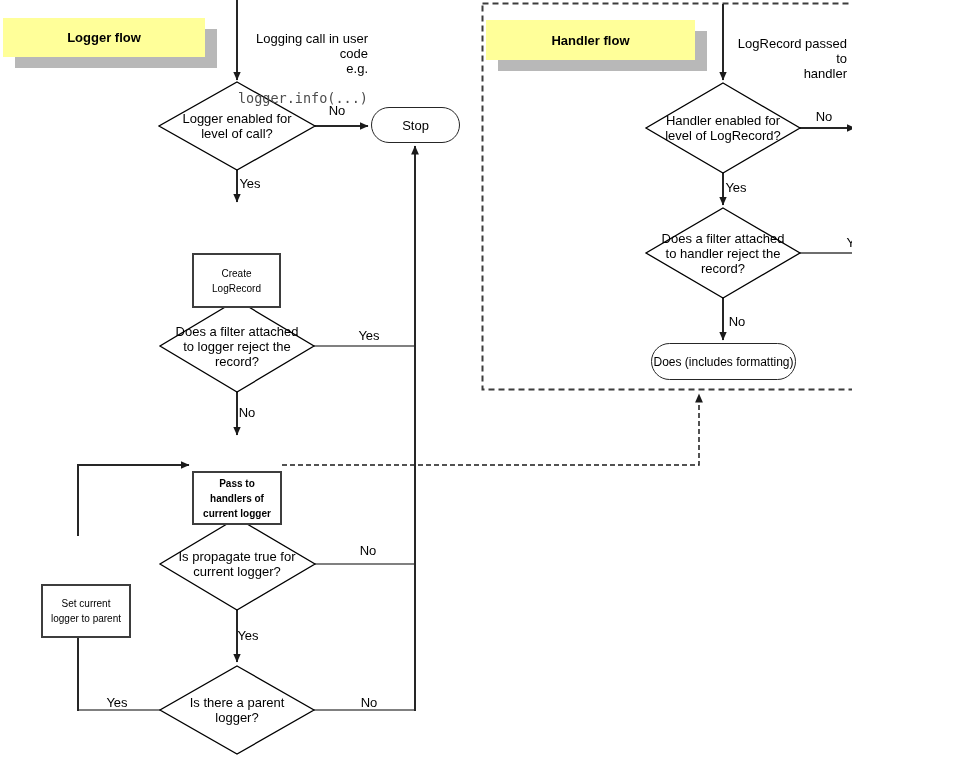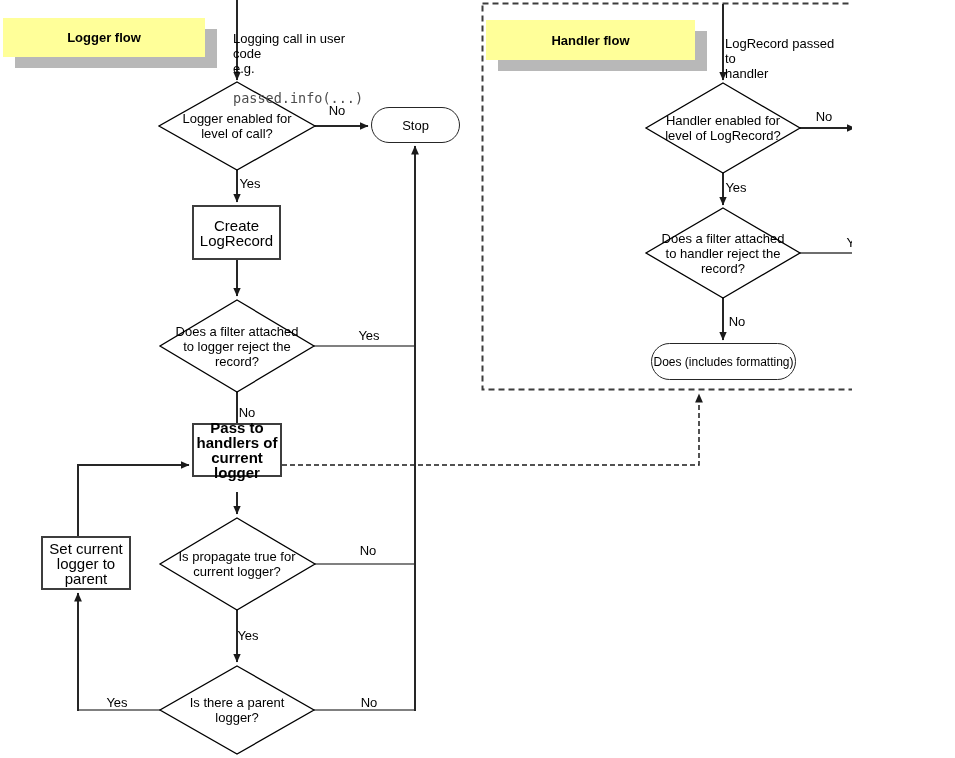--- a/index.html
+++ b/index.html
@@ -12,33 +12,33 @@
 
   .note {
     position:absolute; background:#ffff99; box-shadow:12px 11px 0 #b8b8b8;
     display:flex; align-items:center; justify-content:center;
     font-weight:bold; font-size:13px;
   }
   .box {
     position:absolute; background:#ffffff; border:2px solid #3d3d3d;
     display:flex; align-items:center; justify-content:center;
     text-align:center; white-space:pre-line; line-height:15px;
-    font-size:15px; box-sizing:border-box;
+    font-size:10px; box-sizing:border-box;margin-top:48px;
   }
   .stadium {
     position:absolute; background:#ffffff; border:1.5px solid #262626;
     border-radius:19px; display:flex; align-items:center; justify-content:center;
     box-sizing:border-box; white-space:nowrap;
   }
   .dtext {
     position:absolute; display:flex; align-items:center; justify-content:center;
     text-align:center; white-space:pre-line; line-height:15px; pointer-events:none;
   }
   .starttext {
-    position:absolute; text-align:left; line-height:15px; white-space:pre-line;
+    position:absolute; text-align:right; line-height:15px; white-space:pre-line;
   }
   .mono {
     font-family:"DejaVu Sans Mono", monospace; font-size:13.5px; color:#4d4d4d;
     white-space:nowrap;
   }
   .lbl {
     position:absolute; width:36px; text-align:center; line-height:13px; font-size:13px;
   }
   .small { font-size:12px; }
 </style>
@@ -91,21 +91,21 @@
     <span>Logger flow</span>
   </div>
   <div class="note" style="left:486px; top:20px; width:209px; height:40px;">
     <span>Handler flow</span>
   </div>
 
   <div class="starttext" style="left:233px; top:16px; width:135px;">
     <div>Logging call in user
 code
 e.g.</div>
-    <div class="mono">passed.info(...)</div>
+    <div class="mono">logger.info(...)</div>
   </div>
   <div class="starttext" style="left:725px; top:36px; width:122px;">LogRecord passed to
 handler</div>
 
   <div class="dtext" style="left:172px; top:98px; width:130px; height:56px;">Logger enabled for
 level of call?</div>
   <div class="stadium" style="left:371px; top:107px; width:89px; height:36px;">Stop</div>
   <div class="box" style="left:192px; top:205px; width:89px; height:55px;">Create
 LogRecord</div>
   <div class="dtext" style="left:167px; top:318px; width:140px; height:56px;">Does a filter attached

